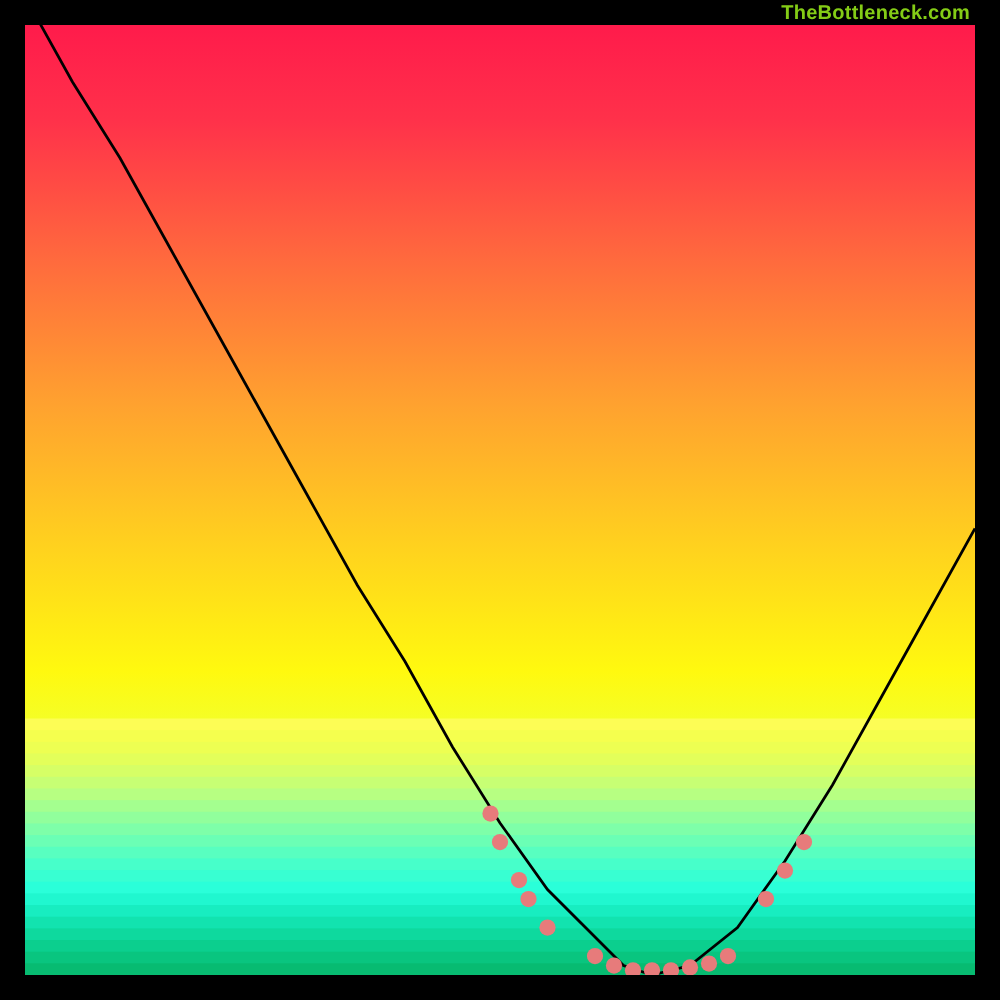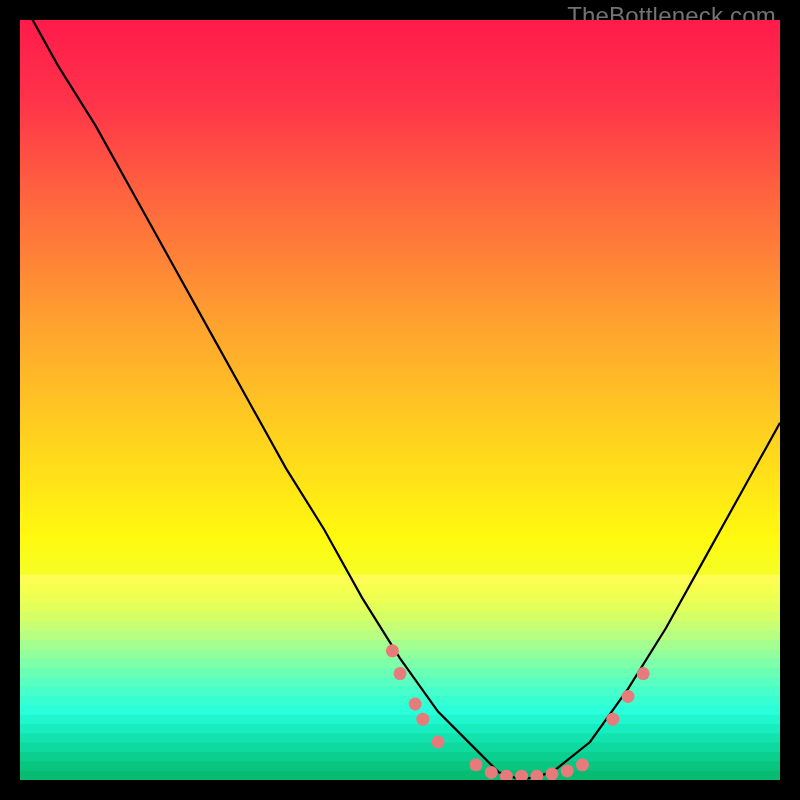--- a/index.html
+++ b/index.html
@@ -16,23 +16,23 @@
     left: 20px;
     top: 20px;
     width: 760px;
     height: 760px;
     background: #000000;
   }
   .watermark {
     position: absolute;
     top: 2px;
     right: 24px;
-    color: #737373;
-    font-size: 24px;
-    font-weight: 400;
+    color: #84cc16;
+    font-size: 16px;
+    font-weight: 700;
     letter-spacing: 0.2px;
   }
   svg {
     position: absolute;
     left: 20px;
     top: 20px;
     width: 760px;
     height: 760px;
   }
 </style>

